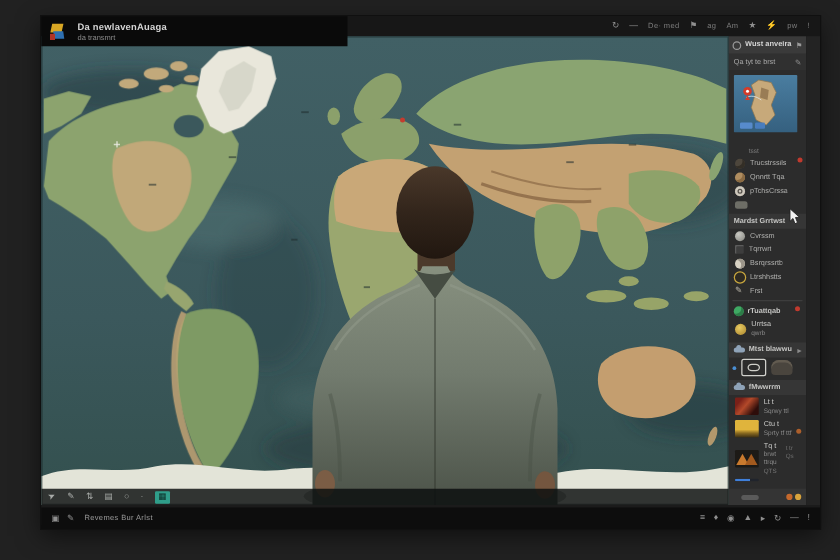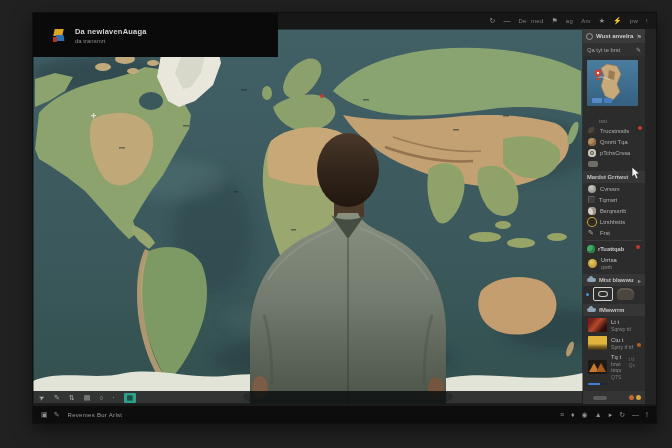--- a/index.html
+++ b/index.html
@@ -9,22 +9,22 @@
   .window { position:absolute; left:33px; top:13px; width:623px; height:410px;
             background:#1b1b1b; box-shadow:0 0 0 1px #101010, 0 6px 18px rgba(0,0,0,.55); }
 
   
   .titlebar { position:absolute; left:0; top:0; width:623px; height:16px; background:#171717;
               display:flex; align-items:center; justify-content:flex-end; padding-right:8px; gap:8px; }
   .tbi { font-size:7px; color:#8f8f8f; line-height:16px; cursor:default; }
   .tbi.txt { font-size:6px; color:#7d7d7d; letter-spacing:.3px; }
 
   
-  .title-card { position:absolute; left:0; top:0; width:245px; height:44px; background:#0a0a0a;
-                display:flex; align-items:center; gap:8px; padding-left:20px; z-index:6; }
+  .title-card { position:absolute; left:0; top:0; width:245px; height:24px; background:#0a0a0a;
+                display:flex; align-items:center; gap:8px; padding-left:7px; z-index:6; }
   .logo { position:relative; width:14px; height:14px; }
   .logo .l1 { position:absolute; left:1px; top:1px; width:9px; height:7px; background:#d9a724; transform:skewX(-12deg); }
   .logo .l2 { position:absolute; left:3px; top:7px; width:8px; height:6px; background:#2e6fb0; transform:skewX(8deg); }
   .logo .l3 { position:absolute; left:0; bottom:0; width:4px; height:5px; background:#b23425; }
   .tc1 { font-size:7.5px; font-weight:bold; color:#d6d6d6; letter-spacing:.2px; }
   .tc2 { font-size:6px; color:#8a8a8a; margin-top:2px; }
 
   
   .map { position:absolute; left:0; top:16px; width:550px; height:375px; overflow:hidden; background:#3b585c; }
   .map svg.world { position:absolute; left:0; top:0; }

